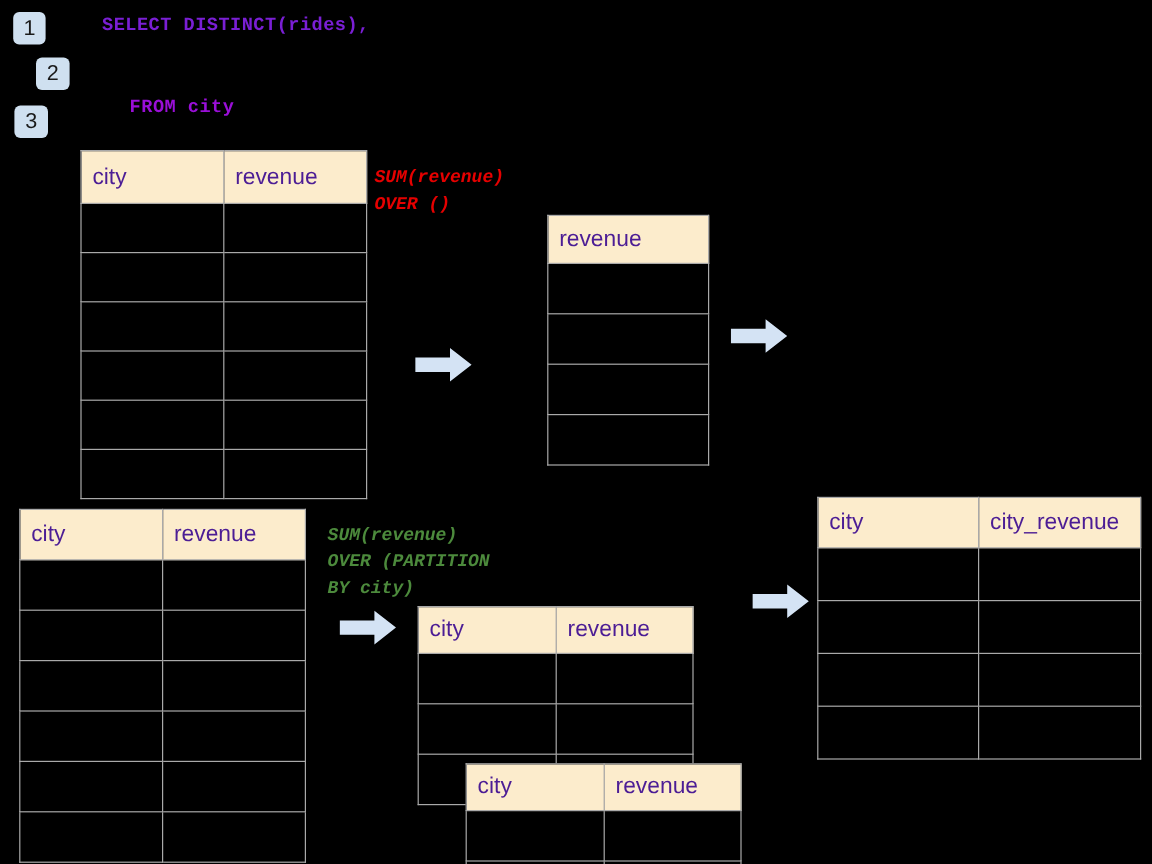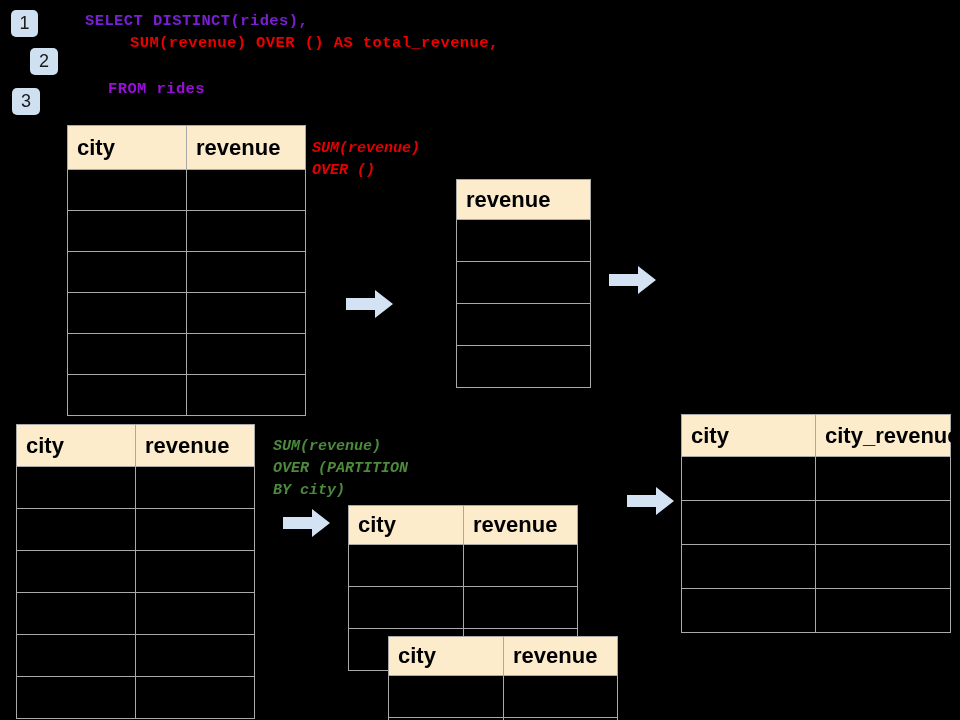--- a/index.html
+++ b/index.html
@@ -25,45 +25,44 @@
 
   
   .annot{position:absolute;font-family:"Liberation Mono","DejaVu Sans Mono",monospace;
          font-size:15px;font-weight:bold;white-space:pre;line-height:22px;font-style:italic;}
   .annot.red{color:#e60000;}
   .annot.green{color:#4c8a3c;}
 
   
   .tbl{position:absolute;border-collapse:collapse;table-layout:fixed;background:#000;}
   .tbl td{border:1px solid #a9a9a9;padding:0;background:#000;}
-  .tbl td.hd{background:#fceccc;color:#000000;
-             font-family:"Liberation Sans",sans-serif;font-size:22px;
-             padding:0 0 0 9px;vertical-align:middle;white-space:nowrap;font-weight:bold;}
+  .tbl td.hd{background:#fceccc;color:#4c1d95;
+             font-family:"Liberation Sans",sans-serif;font-size:19px;
+             padding:0 0 0 9px;vertical-align:middle;white-space:nowrap;}
 
   
   .arrow{position:absolute;}
 </style>
 </head>
 <body>
 
 <div class="stage">
 
   <div class="badge" style="left:11px;top:10px;width:27px;height:27px;">
     <span>1</span>
   </div>
   <div class="badge" style="left:30px;top:48px;width:28px;height:27px;">
     <span>2</span>
   </div>
   <div class="badge" style="left:12px;top:88px;width:28px;height:27px;">
     <span>3</span>
   </div>
 
   <div class="code c-purple" style="left:85px;top:12px;">SELECT DISTINCT(rides),</div>
-  <div class="code c-red" style="left:130px;top:34px;">SUM(revenue) OVER () AS total_revenue,</div>
-  <div class="code c-magenta" style="left:108px;top:80px;">FROM rides</div>
+  <div class="code c-magenta" style="left:108px;top:80px;">FROM city</div>
 
 
   <div class="annot red" style="left:312px;top:138px;">SUM(revenue)
 OVER ()</div>
 
   <div class="annot green" style="left:273px;top:436px;">SUM(revenue)
 OVER (PARTITION
 BY city)</div>
 
   <table class="tbl" style="left:67px;top:125px;width:238px;">

